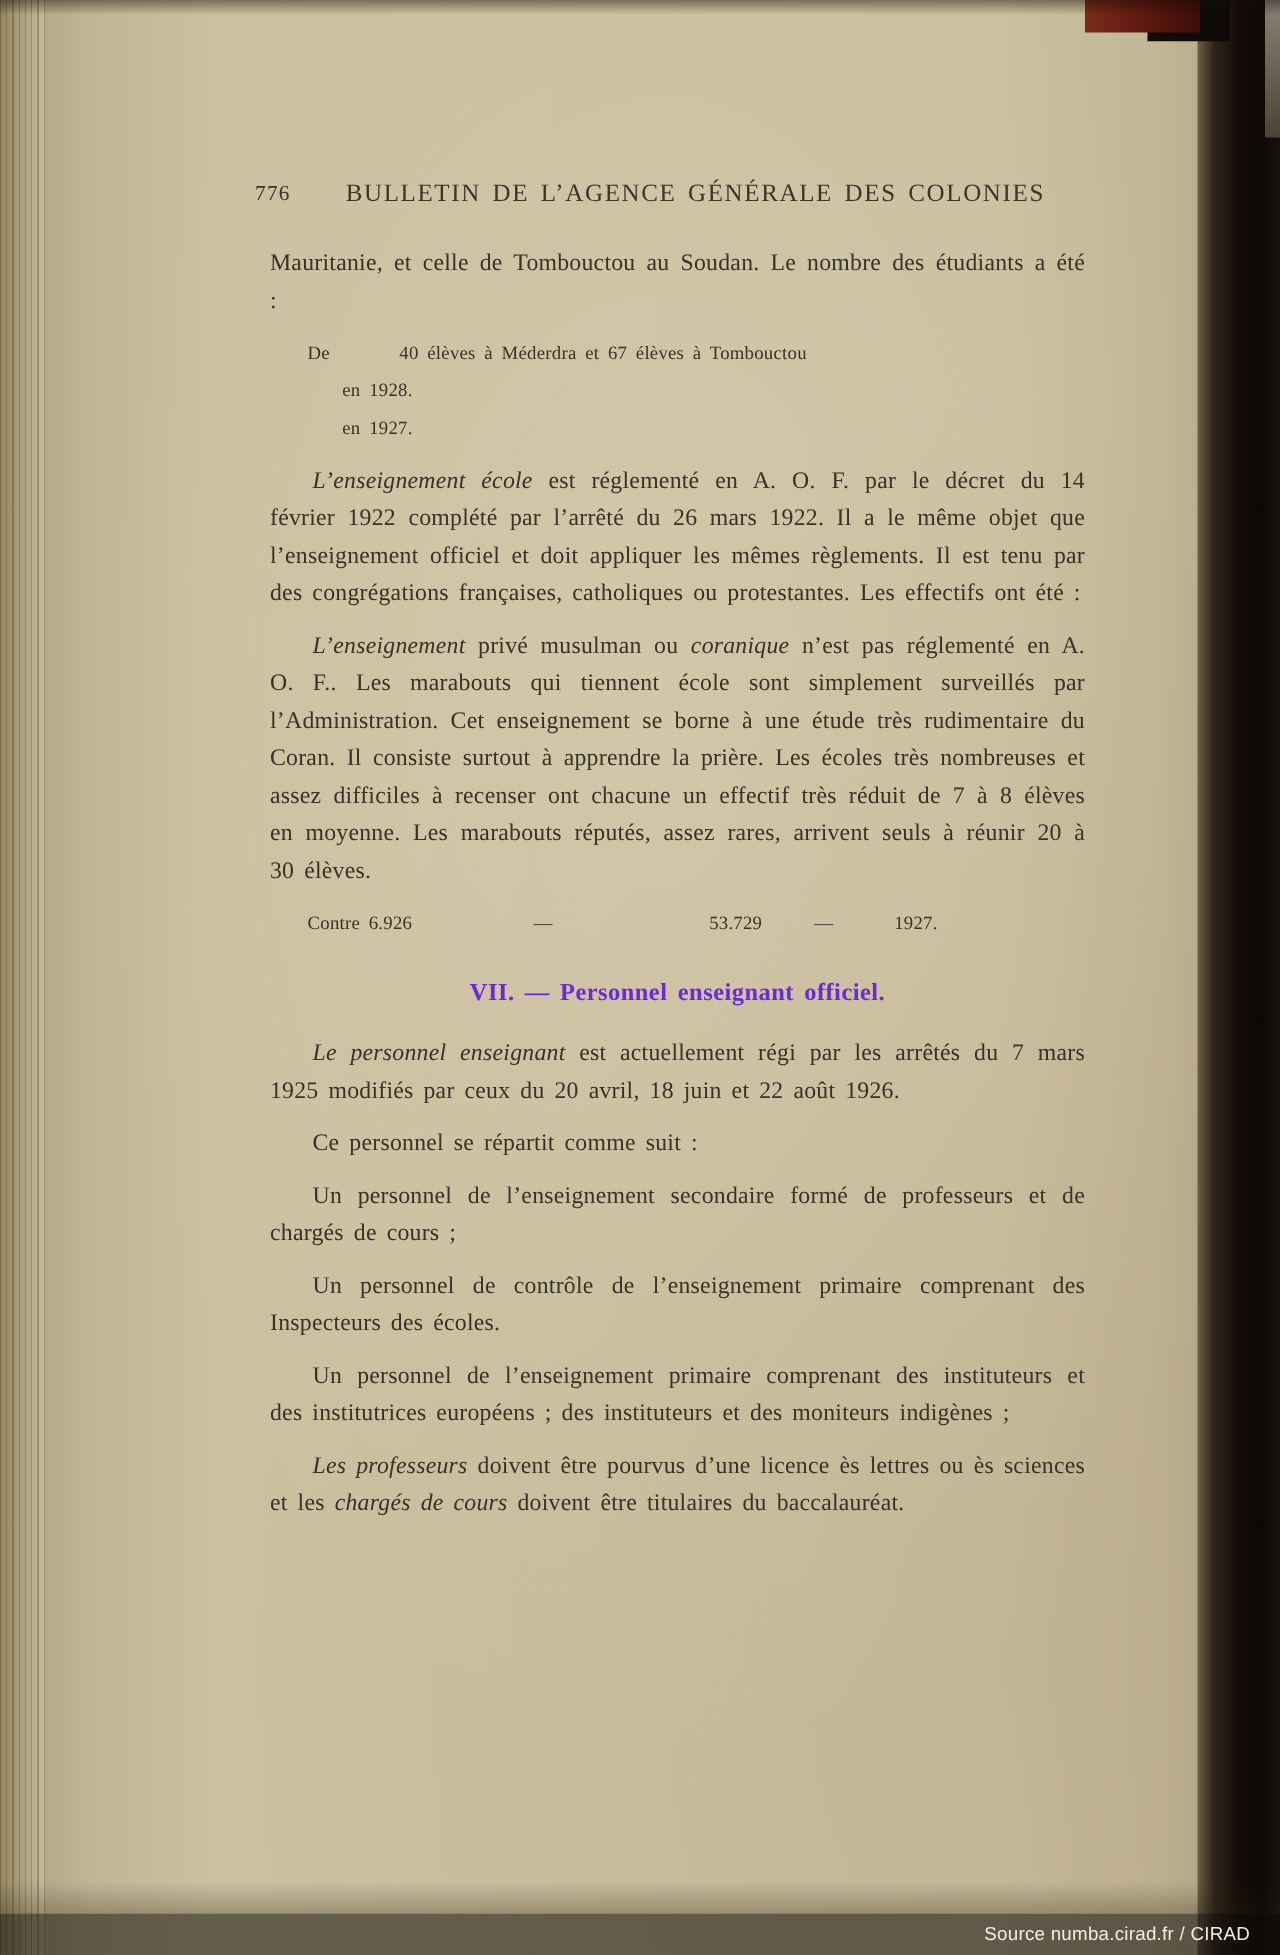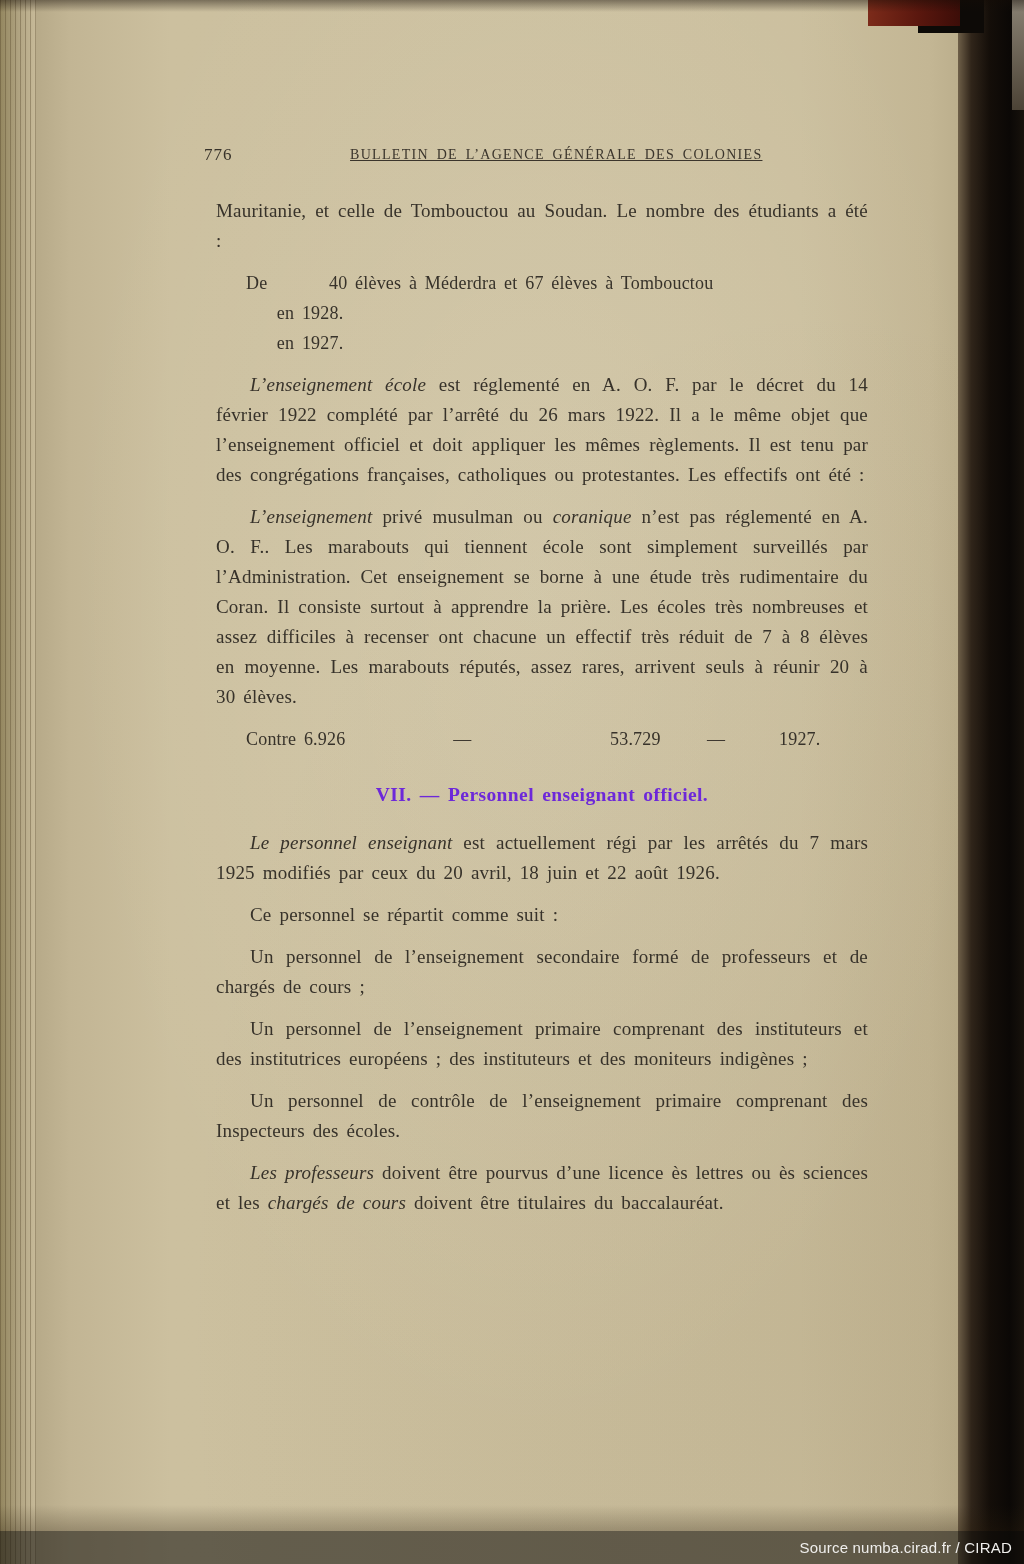--- a/index.html
+++ b/index.html
@@ -56,49 +56,48 @@
     color:#37322a;
     font-size:19px;
     line-height:30px;
     letter-spacing:0.2px;
     word-spacing:3px;
   }
   .header-row { display:flex; align-items:center; margin-bottom:26px; }
   .page-number { font-size:17px; letter-spacing:1px; }
   .header-title {
     flex:1; text-align:center;
-    font-size:14px; letter-spacing:1.3px;
+    font-size:20px; letter-spacing:1.3px;
     color:#3b352c;
-    text-decoration:underline;
   }
   p.para { text-align:justify; margin:12px; }
   .indent { text-indent:34px; }
   .sp { margin-top:9px; }
   .sp-lg { margin-top:13px; }
   .stats {
     margin:7px 0 7px 42px;
-    font-size:18px;
+    font-size:15px;
     line-height:30px;
   }
   .stats .line { white-space:pre; }
   .italic { font-style:italic; }
   .section-heading {
     text-align:center;
     font-weight:bold;
     font-size:19.5px;
     letter-spacing:0.4px;
     margin:26px 0 18px 0;
     color:#6d28d9;
   }
   
   .footer-bar {
     position:absolute; left:0; right:0; bottom:0; height:33px;
     background:rgba(14,12,9,0.55);
     display:flex; align-items:center; justify-content:flex-end;
-    padding-right:12px;
+    padding-right:24px;
     font-family:"Liberation Sans","DejaVu Sans",sans-serif;
     font-size:15px;
     color:#efeeec;
     letter-spacing:0.2px;
   }
 </style>
 </head>
 <body>
 
 <div class="scan"></div>
@@ -136,23 +135,23 @@
   </div>
 
   <h2 class="section-heading">VII. — Personnel enseignant officiel.</h2>
 
   <p class="para indent"><span class="italic">Le personnel enseignant</span><span> est actuellement régi par les arrêtés du 7 mars 1925 modifiés par ceux du 20 avril, 18 juin et 22 août 1926.</span></p>
 
   <p class="para indent sp-lg"><span>Ce personnel se répartit comme suit :</span></p>
 
   <p class="para indent sp-lg"><span>Un personnel de l’enseignement secondaire formé de professeurs et de chargés de cours ;</span></p>
 
+  <p class="para indent sp"><span>Un personnel de contrôle de l’enseignement primaire comprenant des Inspecteurs des écoles.</span></p>
+
   <p class="para indent sp"><span>Un personnel de l’enseignement primaire comprenant des instituteurs et des institutrices européens ; des instituteurs et des moniteurs indigènes ;</span></p>
-
-  <p class="para indent sp"><span>Un personnel de contrôle de l’enseignement primaire comprenant des Inspecteurs des écoles.</span></p>
 
   <p class="para indent sp-lg"><span class="italic">Les professeurs</span><span> doivent être pourvus d’une licence ès lettres ou ès sciences et les </span><span class="italic">chargés de cours</span><span> doivent être titulaires du baccalauréat.</span></p>
 
 </div>
 
 <div class="footer-bar">
   <span>Source numba.cirad.fr / CIRAD</span>
 </div>
 
 </body></html>

